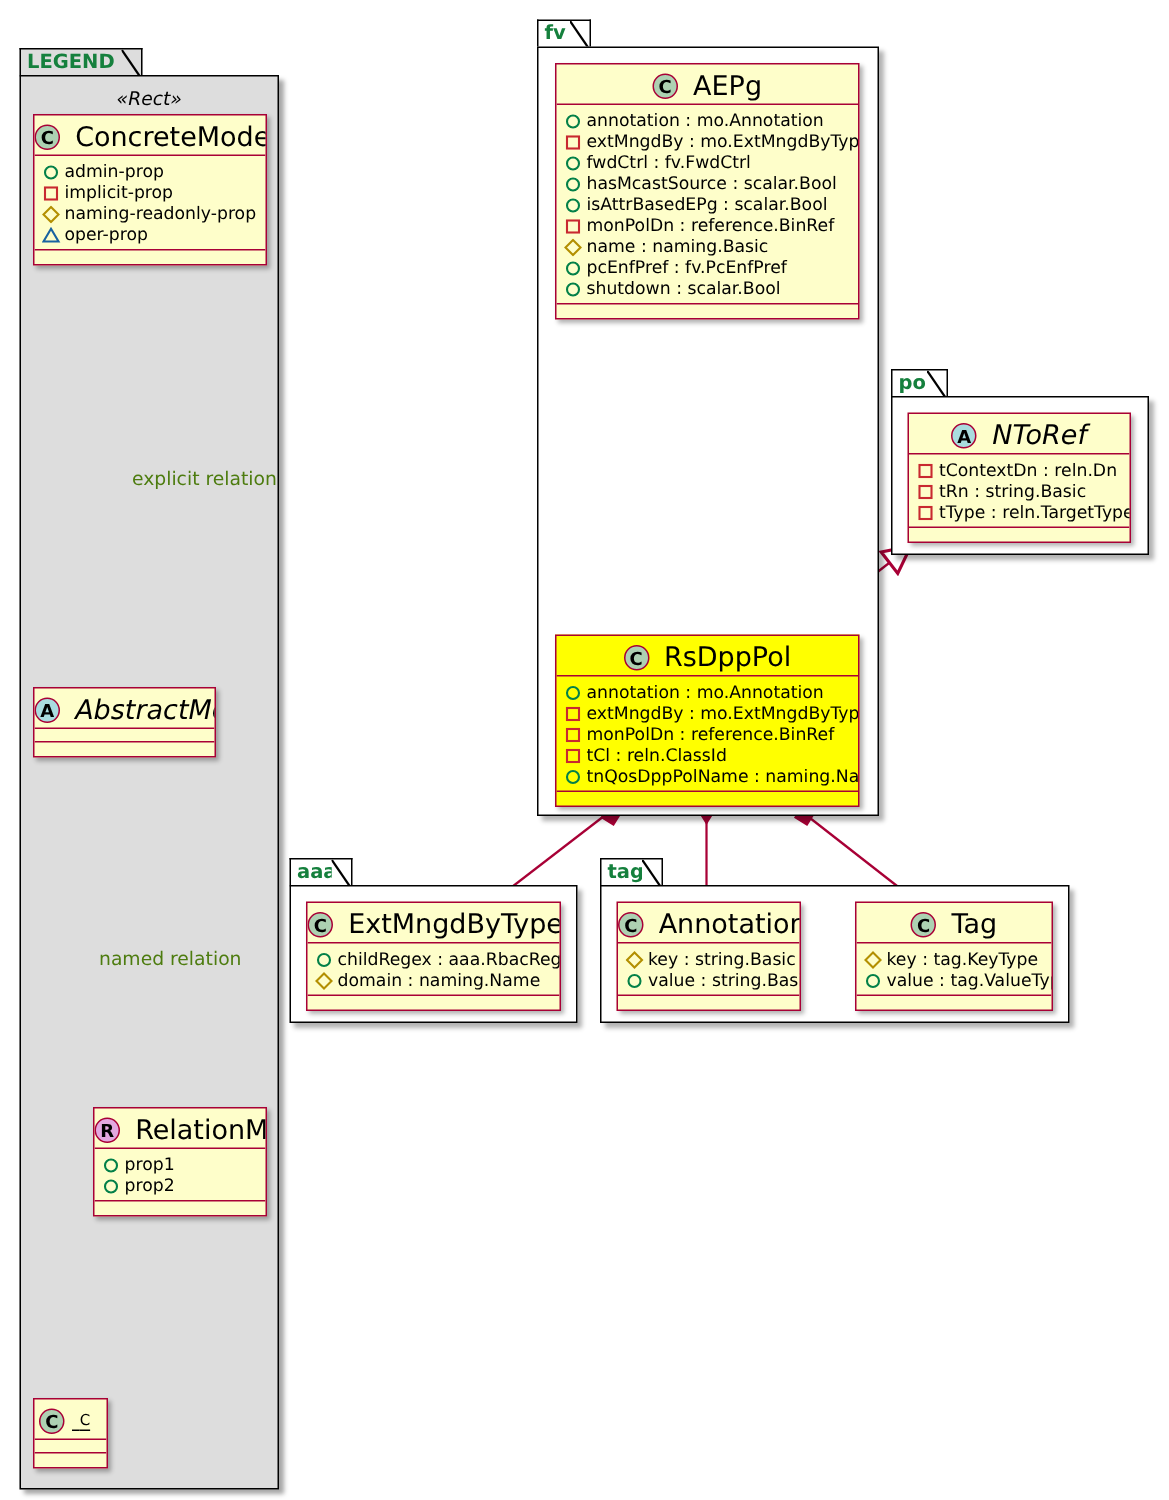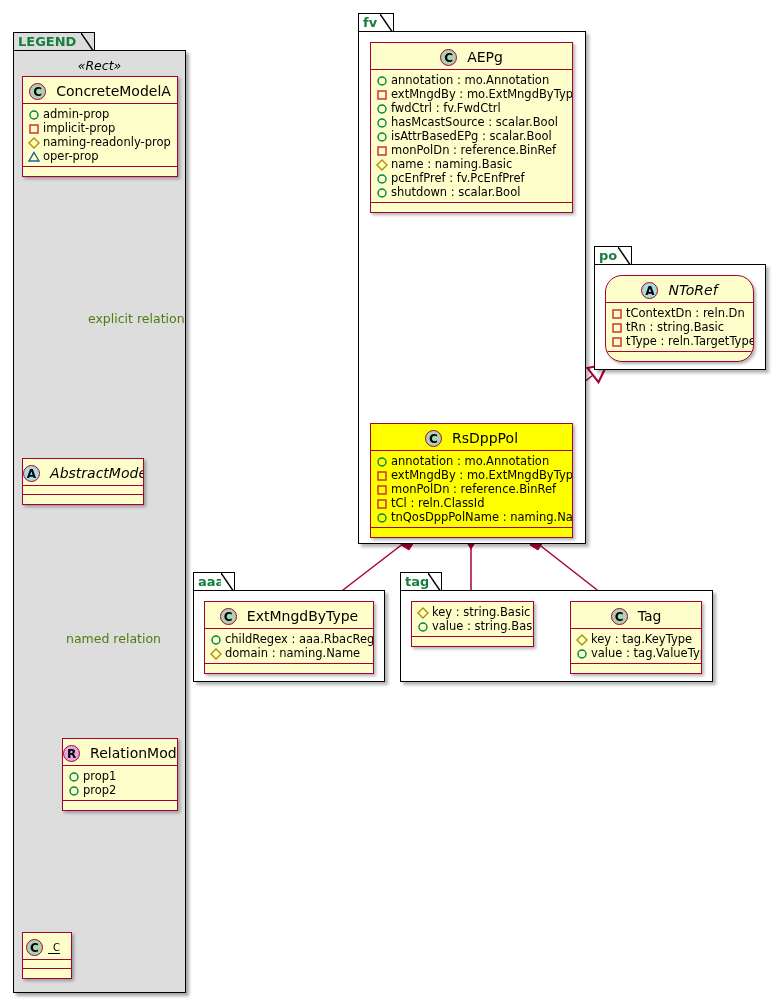--- a/index.html
+++ b/index.html
@@ -67,21 +67,21 @@
   .cls-head {
     box-sizing: border-box;
     border-bottom: 1.5px solid #a80036;
     text-align: center;
     position: relative;
     height: 27px;
     line-height: 27px;
     white-space: nowrap;
   }
   .cls-title {
-    font-size: 14px;
+    font-size: 18px;
     color: #000000;
     vertical-align: middle;
   }
   .cls-title.italic { font-style: italic; }
   .badge {
     display: inline-block;
     width: 17px; height: 17px;
     border-radius: 50%;
     vertical-align: middle;
     position: relative;
@@ -446,21 +446,21 @@
     <span>pol</span>
     <span class="corner">
       <svg width="13" height="19" viewBox="0 0 13 19">
         <path d="M0,0 L13,19 L0,19 Z" fill="#ffffff" stroke="none"></path>
         <path d="M0,0 L13,19" stroke="#000000" stroke-width="1.5" fill="none"></path>
       </svg>
     </span>
   </div>
   <div class="pkg" style="left:594px; top:264px; width:172px; height:106px; box-shadow:3px 3px 3px rgba(0,0,0,0.3);"></div>
 
-  <div class="cls" style="left:605px; top:275px; width:149px;border-radius:17px;">
+  <div class="cls" style="left:605px; top:275px; width:149px;">
     <div class="cls-head">
       <span class="badge a">A</span>
       <span class="cls-title italic">NToRef</span>
     </div>
     <div class="cls-attrs">
       <div class="attr">
         <span class="vis">
           <svg width="13" height="12">
               <rect x="2" y="2" width="8" height="8" fill="none" stroke="#c82930" stroke-width="1.4"></rect>
             </svg>
@@ -529,20 +529,24 @@
     <span class="corner">
       <svg width="13" height="19" viewBox="0 0 13 19">
         <path d="M0,0 L13,19 L0,19 Z" fill="#ffffff" stroke="none"></path>
         <path d="M0,0 L13,19" stroke="#000000" stroke-width="1.5" fill="none"></path>
       </svg>
     </span>
   </div>
   <div class="pkg" style="left:400px; top:590px; width:313px; height:92px; box-shadow:3px 3px 3px rgba(0,0,0,0.3);"></div>
 
   <div class="cls" style="left:411px; top:601px; width:123px;">
+    <div class="cls-head">
+      <span class="badge c">C</span>
+      <span class="cls-title">Annotation</span>
+    </div>
     <div class="cls-attrs">
       <div class="attr">
         <span class="vis">
           <svg width="13" height="12">
               <path d="M6,1 L11,6 L6,11 L1,6 Z" fill="none" stroke="#b38f00" stroke-width="1.4"></path>
             </svg>
         </span>
         <span class="txt">key : string.Basic</span>
       </div>
       <div class="attr">

